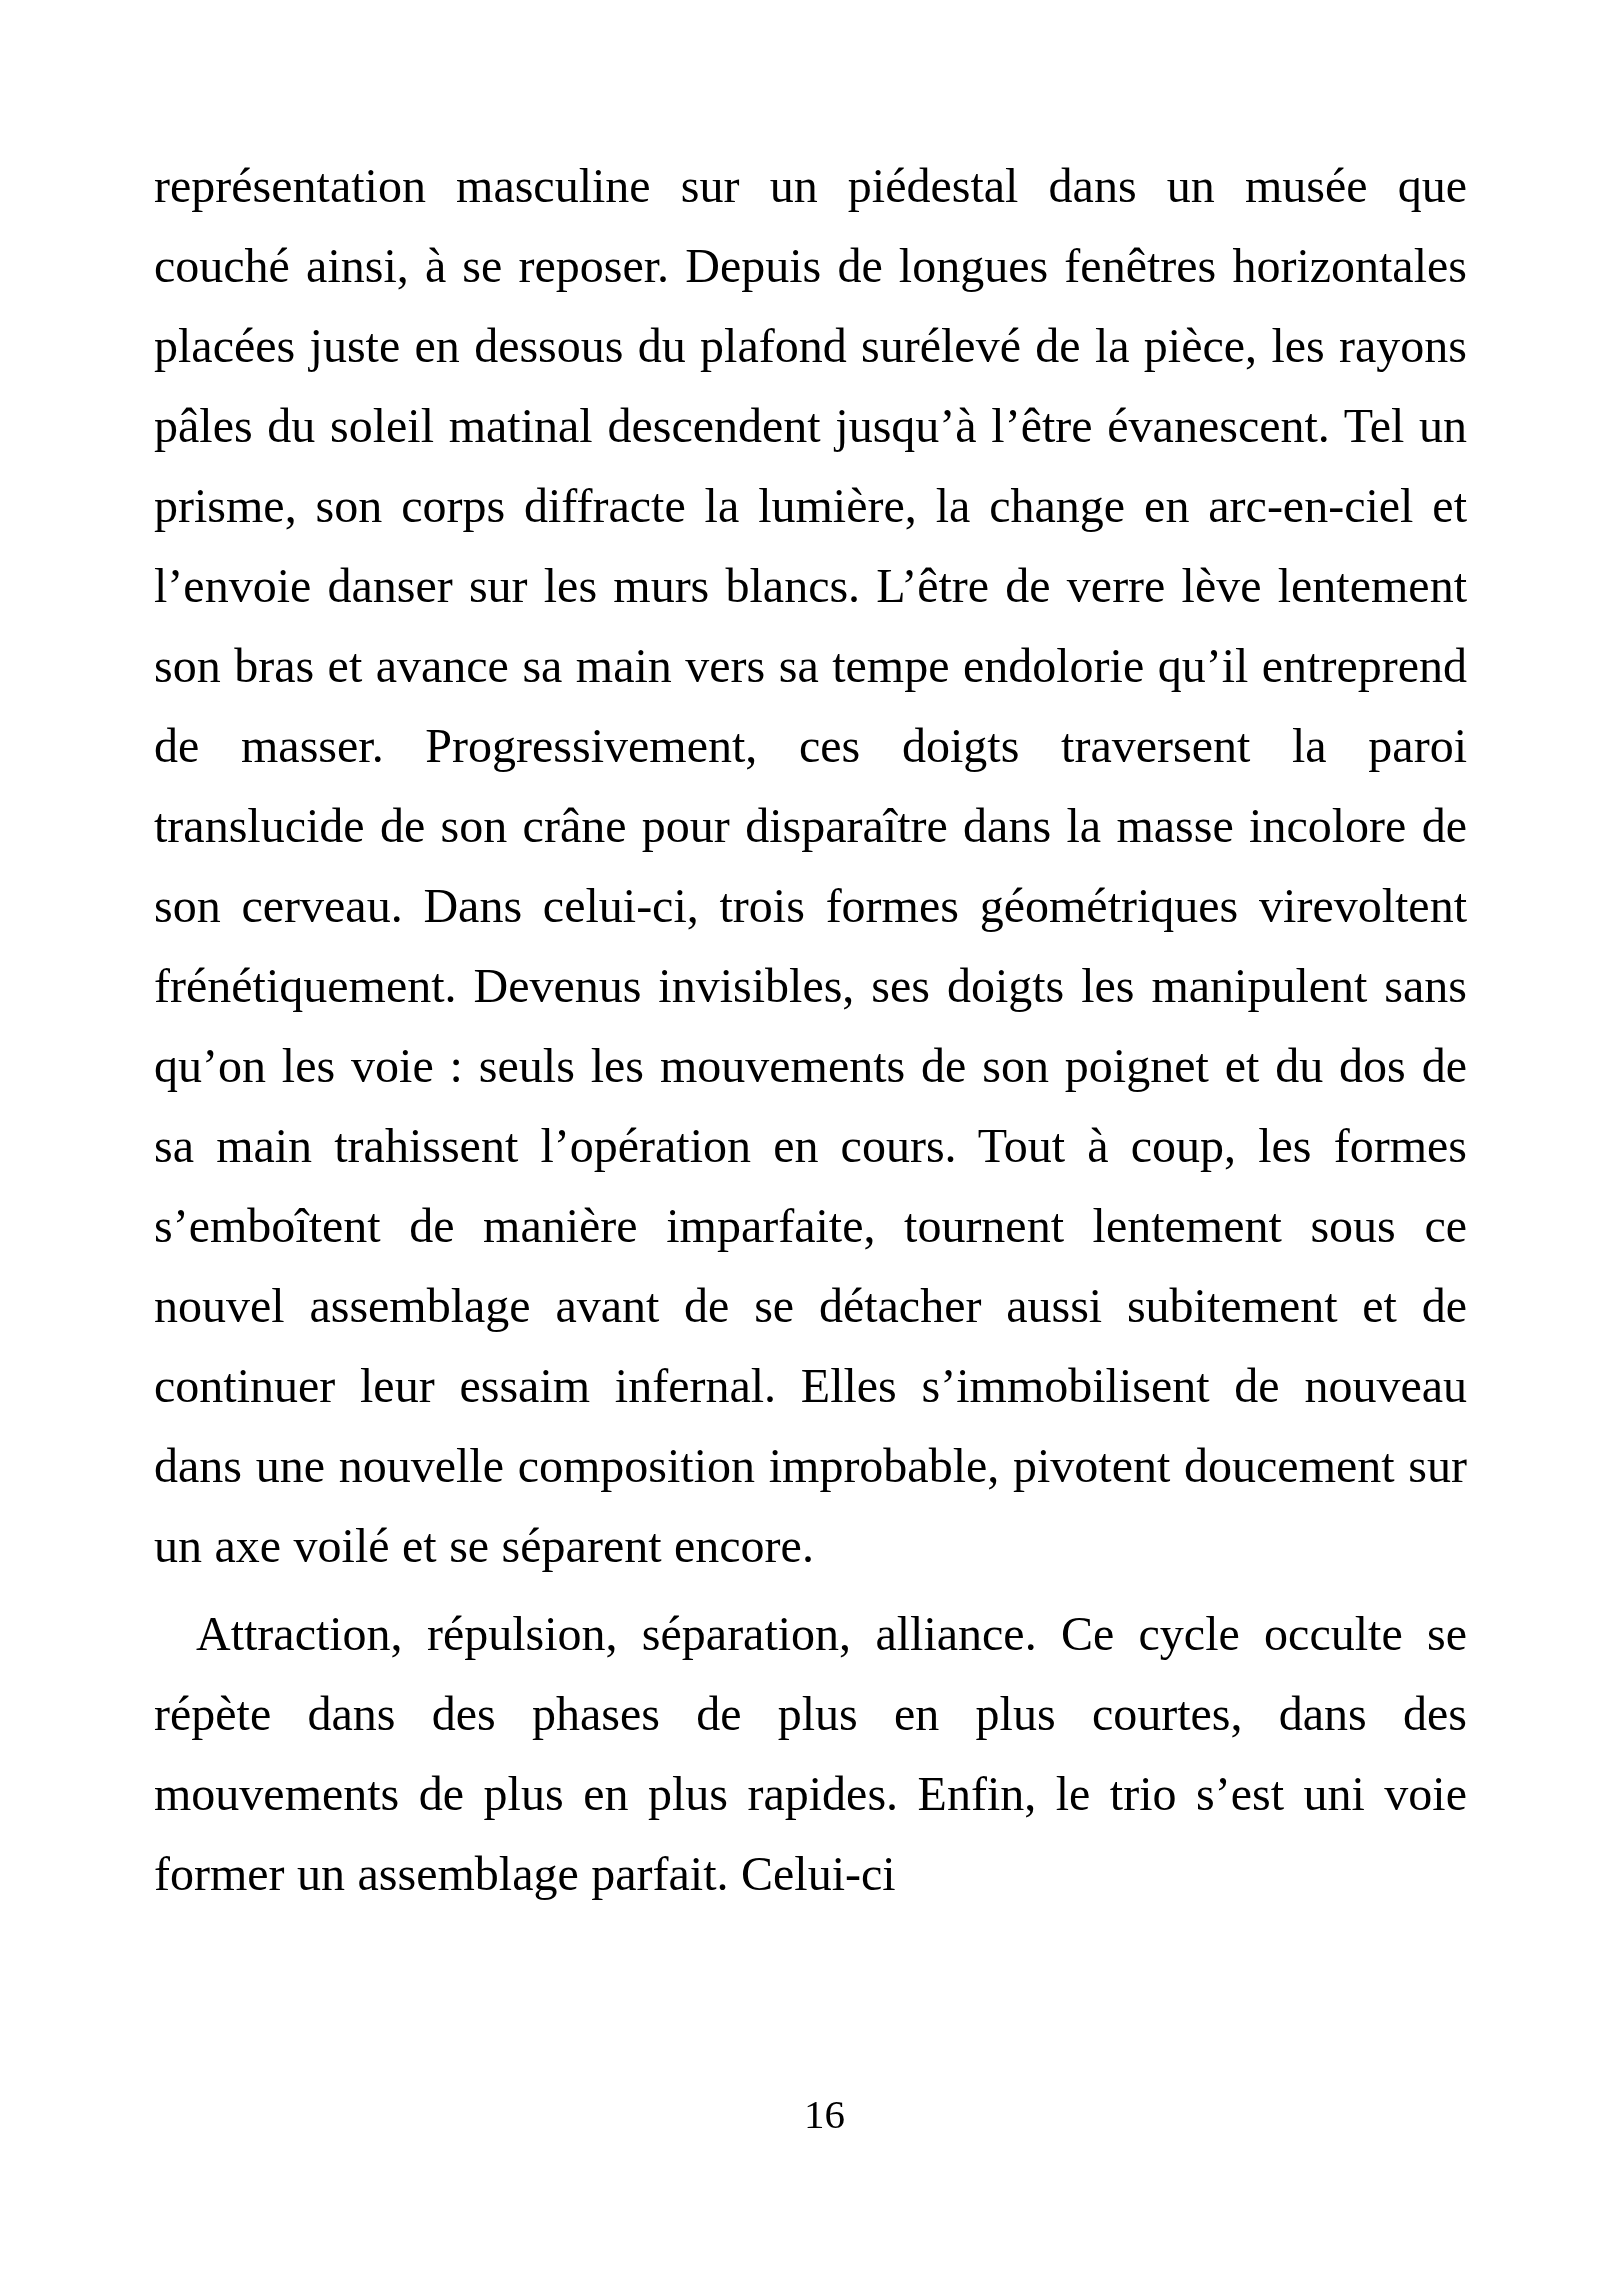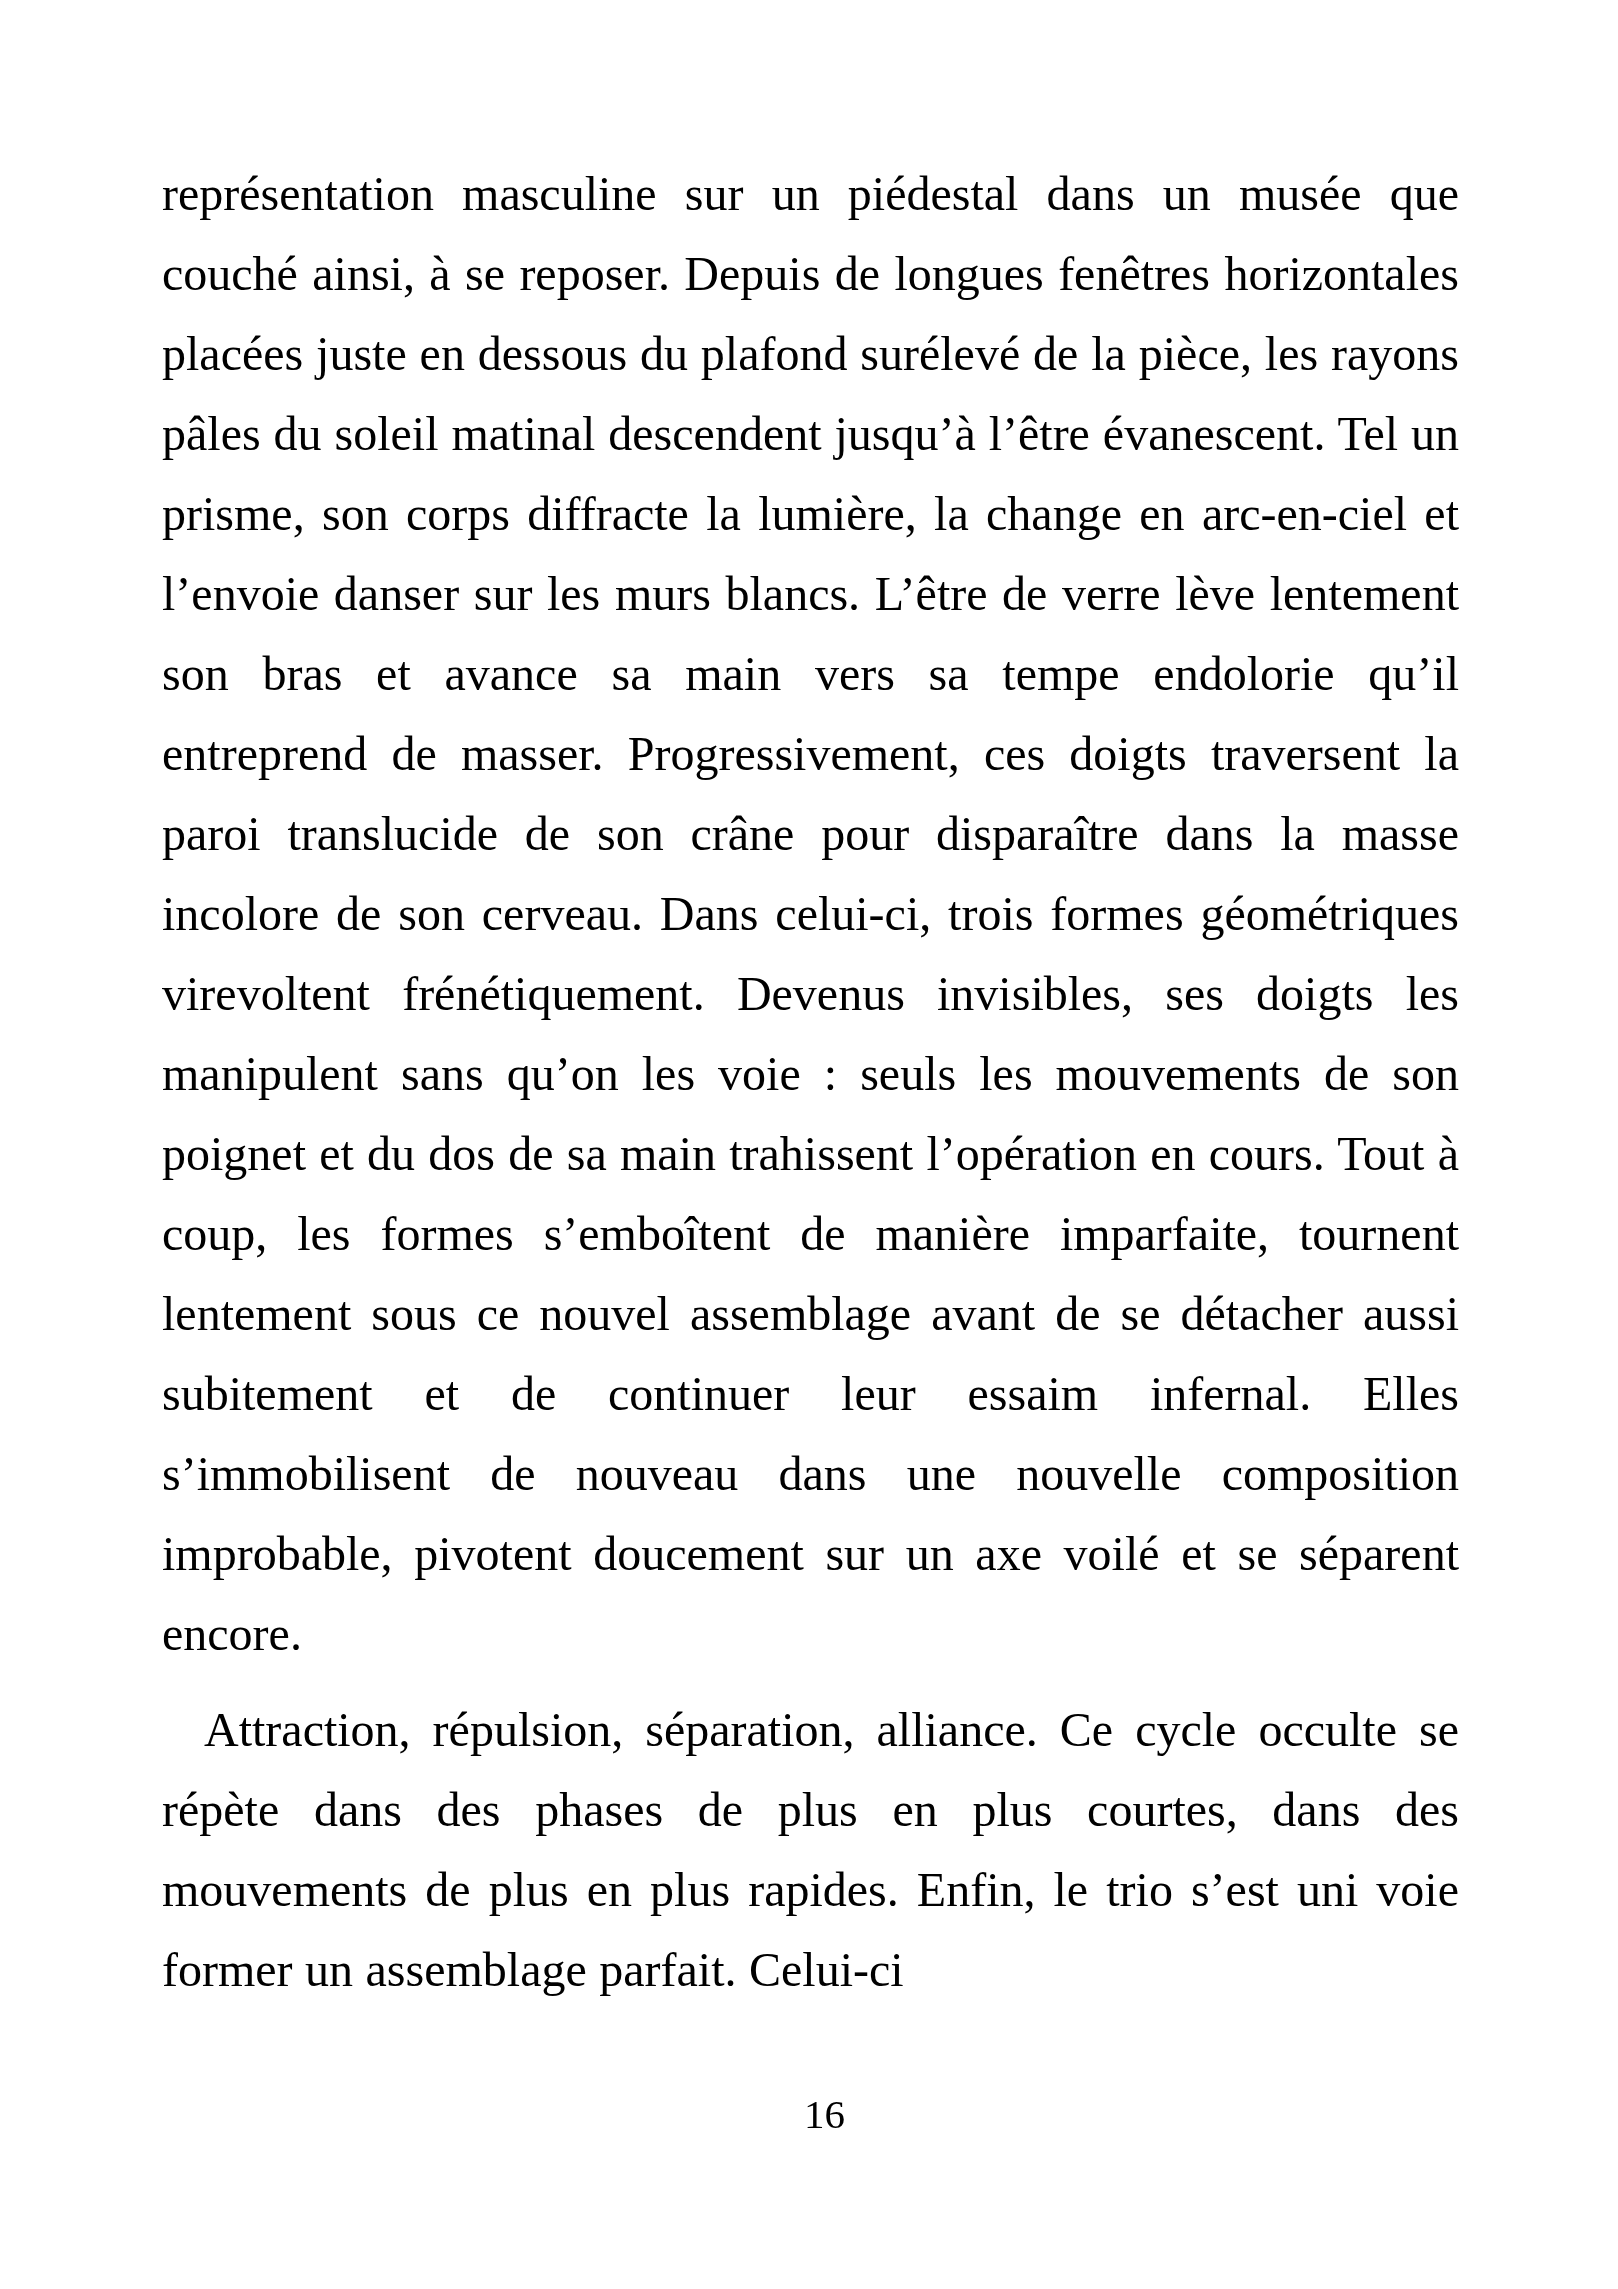--- a/index.html
+++ b/index.html
@@ -23,21 +23,21 @@
   }
 
   .text-column {
     position: absolute;
     left: 146px;
     top: 138px;
     width: 1329px;
   }
 
   .para {
-    margin: 16px;
+    margin: 8px;
     font-size: 48px;
     line-height: 80px;
     text-align: justify;
     text-justify: inter-word;
     -webkit-hyphens: none;
     hyphens: none;
     word-spacing: 0.01em;
   }
 
   .para.continuation {

